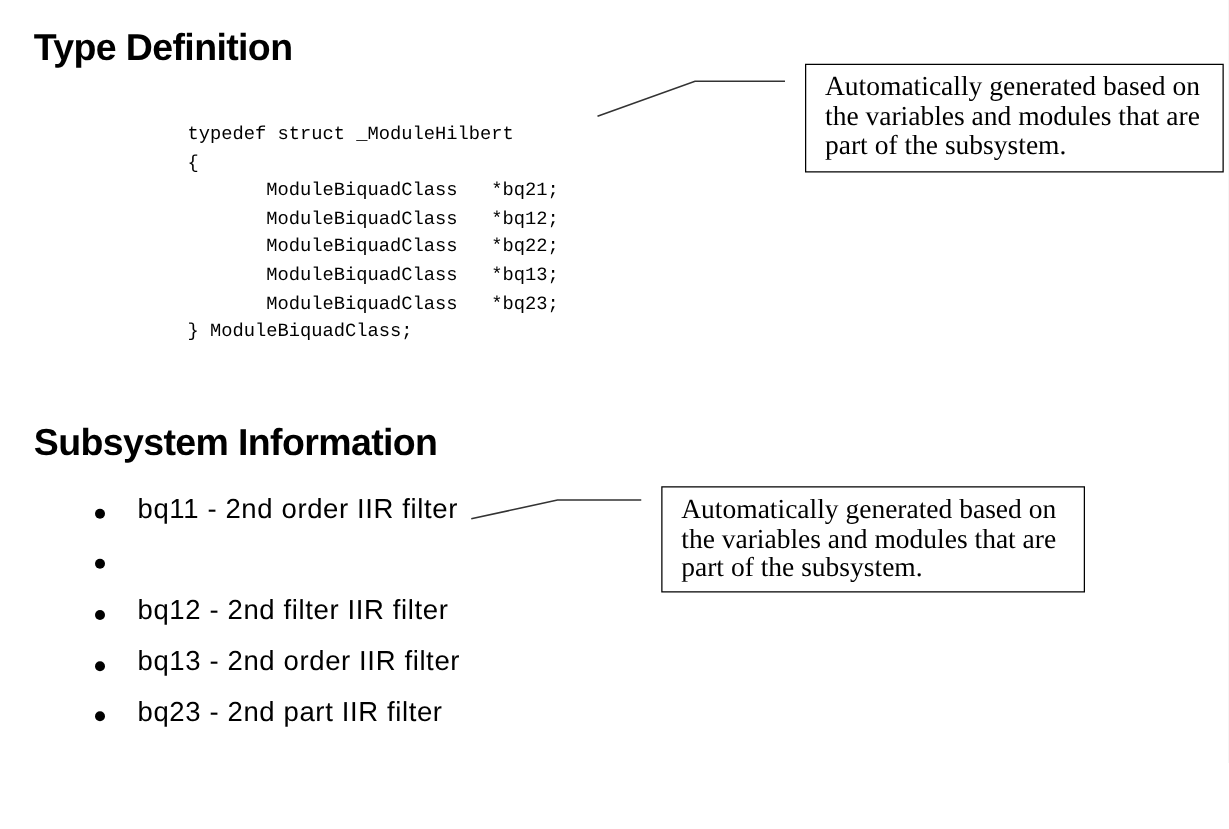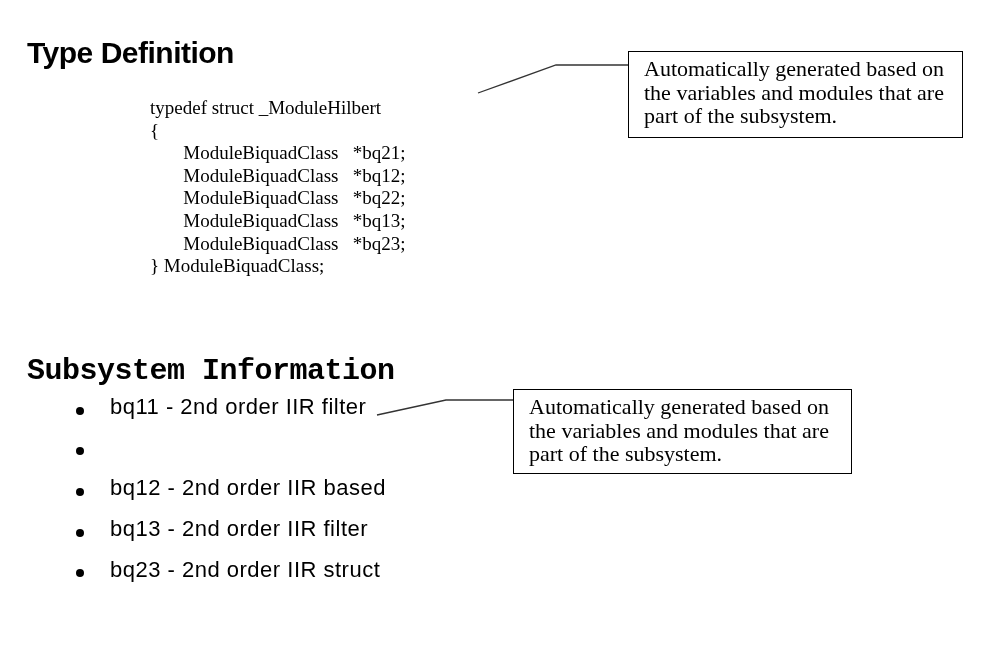--- a/index.html
+++ b/index.html
@@ -18,40 +18,41 @@
   .heading{
     position:absolute;
     left:27px;
     font-size:30px;
     font-weight:bold;
     letter-spacing:-0.5px;
     line-height:30px;
     white-space:nowrap;
     color:var(--ink);
   }
-  #heading-type{top:38px;text-align:center;}
-  #heading-subsystem{top:356px;font-family:Liberation Mono, monospace;}
+  #heading-type{top:24px;text-align:center;}
+  #heading-subsystem{top:340px;}
   .code{
     position:absolute;
     left:150px;top:97px;
-    font-family:Liberation Serif, serif;
-    font-size:19px;
+    font-family:Liberation Mono, monospace;
+    font-size:15px;
     line-height:22.6px;
     color:var(--ink);
   }
   .code-line{white-space:pre;}
   .callout{
     position:absolute;
     border:1px solid var(--border);
     background:var(--bg);
     font-family:"Liberation Serif","DejaVu Serif",serif;
     font-size:22px;
     line-height:23.5px;
     padding:5px 8px 5px 15px;
     color:var(--ink);
+    margin-left:16px;
   }
   #callout-code{left:628px;top:51px;width:335px;height:87px;}
   #callout-subsystem{left:513px;top:389px;width:339px;height:85px;}
   .callout-line{white-space:nowrap;}
   .bullet-list{
     position:absolute;
     left:76px;top:395px;
   }
   .bullet-row{
     display:flex;
@@ -114,29 +115,29 @@
   <div class="bullet-list">
     <div class="bullet-row">
       <span class="dot"></span>
       <span class="bullet-label">bq11 - 2nd order IIR filter</span>
     </div>
     <div class="bullet-row">
       <span class="dot"></span>
     </div>
     <div class="bullet-row">
       <span class="dot"></span>
-      <span class="bullet-label">bq12 - 2nd order IIR based</span>
+      <span class="bullet-label">bq12 - 2nd filter IIR filter</span>
     </div>
     <div class="bullet-row">
       <span class="dot"></span>
       <span class="bullet-label">bq13 - 2nd order IIR filter</span>
     </div>
     <div class="bullet-row">
       <span class="dot"></span>
-      <span class="bullet-label">bq23 - 2nd order IIR struct</span>
+      <span class="bullet-label">bq23 - 2nd part IIR filter</span>
     </div>
   </div>
 
   <div id="callout-subsystem" class="callout">
     <div class="callout-line">Automatically generated based on</div>
     <div class="callout-line">the variables and modules that are</div>
     <div class="callout-line">part of the subsystem.</div>
   </div>
 
   <svg class="leaders" viewBox="0 0 983 663" xmlns="http://www.w3.org/2000/svg">

